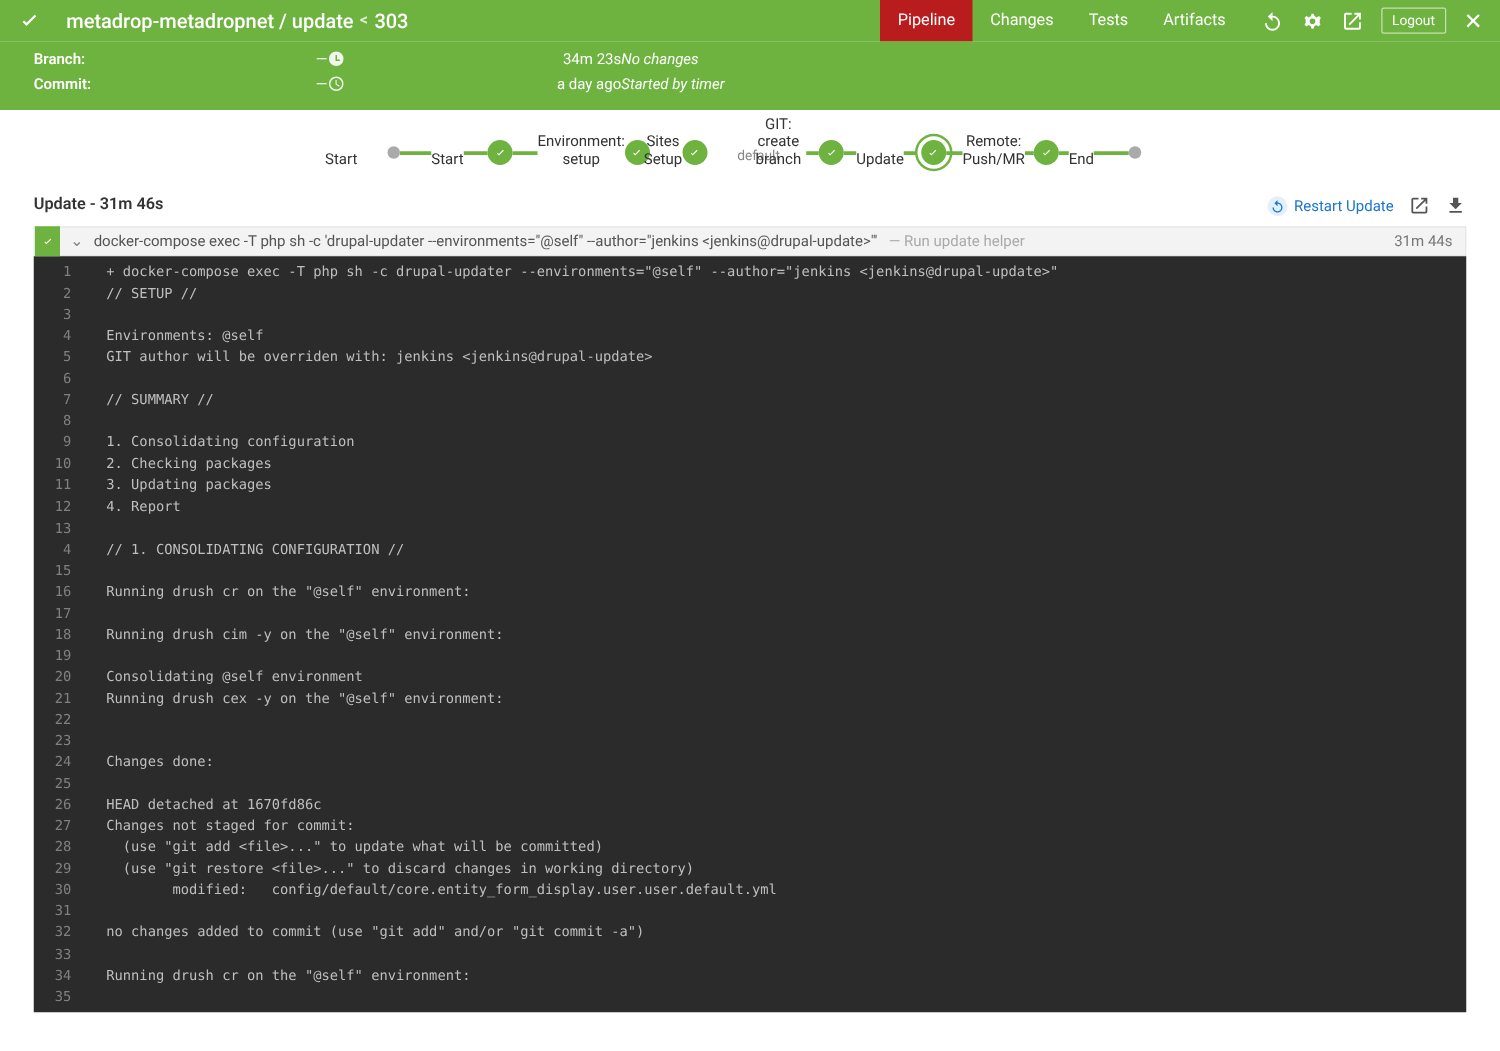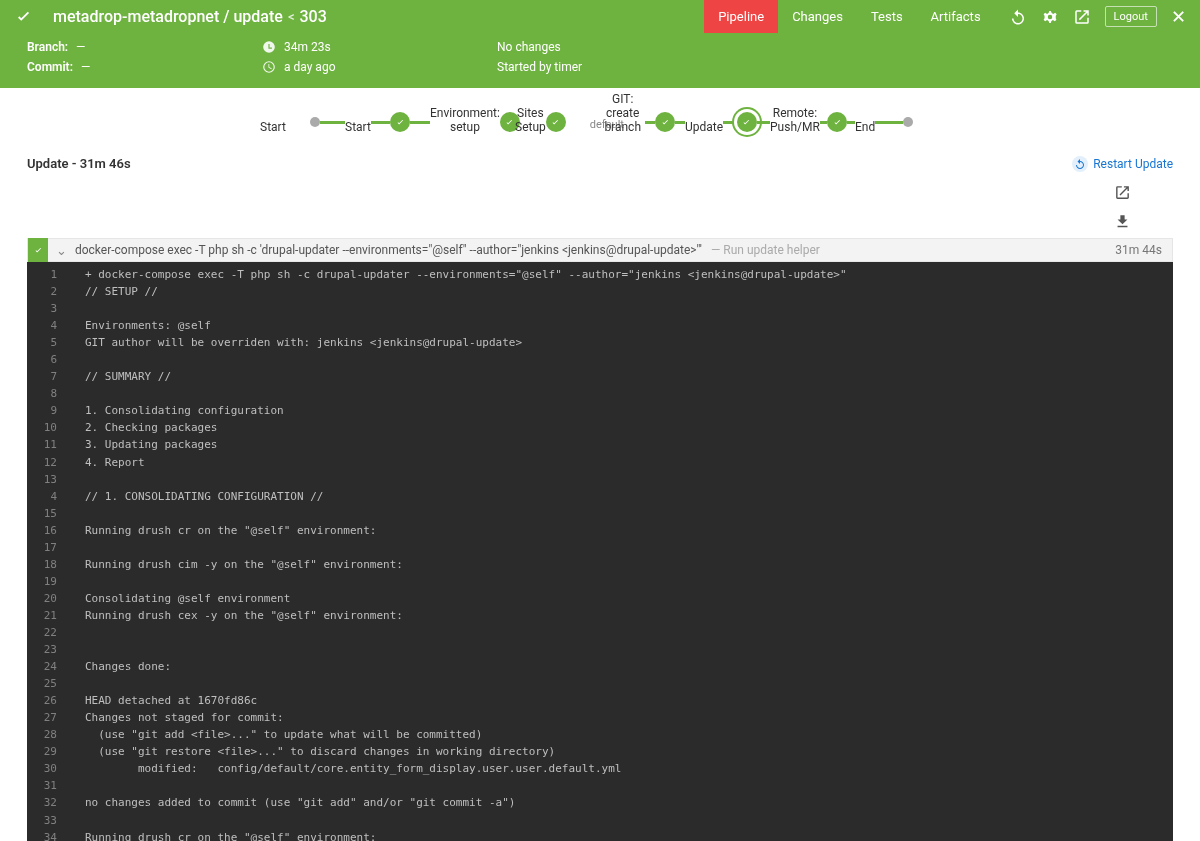--- a/index.html
+++ b/index.html
@@ -6,50 +6,50 @@
 body { font-family: -apple-system, BlinkMacSystemFont, "Segoe UI", Roboto, sans-serif; background: #fff; color: #333; font-size: 13px; }
 
 .header { background: #6eb23f; color: #fff; display: flex; align-items: stretch; height: 33px; }
 .header-check { width: 47px; display: flex; align-items: center; justify-content: center; }
 .header-check svg { width: 22px; height: 22px; }
 .header-title { display: flex; align-items: center; padding: 0 6px; font-size: 16px; font-weight: 500; }
 .header-title .chev { margin: 0 5px; opacity: 0.8; font-size: 13px; }
 .header-spacer { flex: 1; }
 .header-tabs { display: flex; }
 .header-tab { padding: 0 14px; display: flex; align-items: center; cursor: pointer; font-size: 13px; }
-.header-tab.active { background: #ef4444; }
+.header-tab.active { background: #b91c1c; }
 .header-actions { display: flex; align-items: center; gap: 14px; padding: 0 14px; text-align: center; }
 .header-actions svg { width: 18px; height: 18px; fill: #fff; cursor: pointer; }
 .logout-btn { border: 1px solid rgba(255,255,255,0.6); padding: 3px 8px; border-radius: 2px; font-size: 11px; cursor: pointer; }
 .close-x { font-size: 18px; cursor: pointer; }
 
 .subheader { background: #6eb23f; color: #fff; display: flex; padding: 7px 27px 14px; font-size: 12px; }
 .sub-col { display: flex; flex-direction: column; gap: 6px; }
 .sub-col.col1 { width: 235px; }
 .sub-col.col2 { width: 235px; }
-.sub-col.col3 { flex: 1; }
-.sub-row { display: flex; align-items: center; gap: 8px; }
+.sub-col.col3 { flex: 1; font-style: italic; }
+.sub-row { display: flex; align-items: center; gap: 8px; justify-content: space-between; }
 .sub-label { font-weight: 600; }
 .sub-icon { width: 14px; height: 14px; fill: #fff; opacity: 0.9; }
 
 .stages { display: flex; justify-content: center; padding: 18px 0 8px; position: relative; }
 .stage-row { display: flex; align-items: flex-start; }
 .stage { display: flex; flex-direction: row; align-items: center; position: relative; width: 85px; }
 .stage-label { font-size: 12px; color: #333; text-align: center; height: 32px; display: flex; align-items: flex-end; padding-bottom: 4px; }
 .stage-dot-row { display: flex; align-items: center; width: 100%; }
 .stage-line { height: 3px; background: #6eb23f; flex: 1; }
 .stage-line.gray { background: #ccc; }
 .stage-dot { width: 20px; height: 20px; border-radius: 50%; background: #6eb23f; display: flex; align-items: center; justify-content: center; flex-shrink: 0; }
 .stage-dot.small { width: 10px; height: 10px; background: #aaa; }
 .stage-dot.active { box-shadow: 0 0 0 3px #fff, 0 0 0 5px #6eb23f; }
 .stage-dot svg { width: 11px; height: 11px; fill: #fff; }
 .stage-sublabel { font-size: 11px; color: #888; margin-top: 5px; margin-left: 24px; }
 
 .step-title { padding: 10px 27px 8px; font-size: 13px; font-weight: 600; display: flex; justify-content: space-between; align-items: flex-start; }
-.step-title-actions { display: flex; align-items: center; gap: 12px; font-weight: 400; flex-direction: column; }
+.step-title-actions { display: flex; align-items: center; gap: 12px; font-weight: 400; }
 .restart-link { color: #1976d2; font-size: 12px; cursor: pointer; display: flex; align-items: center; gap: 5px; }
 .restart-link svg { width: 16px; height: 16px; fill: #1976d2; background: #e3f0fc; border-radius: 50%; padding: 2px; }
 .step-title-actions .action-icon { width: 17px; height: 17px; cursor: pointer; fill: #555; }
 
 .cmd-row { display: flex; align-items: center; background: #f3f3f3; border: 1px solid #e6e6e6; margin: 0 27px; height: 24px; }
 .cmd-check { width: 20px; height: 24px; background: #6eb23f; display: flex; align-items: center; justify-content: center; }
 .cmd-check svg { width: 11px; height: 11px; fill: #fff; }
 .cmd-chevron { padding: 0 8px; cursor: pointer; color: #888; }
 .cmd-text { flex: 1; font-size: 12px; color: #555; white-space: nowrap; overflow: hidden; }
 .cmd-hint { color: #aaa; margin-left: 6px; }

